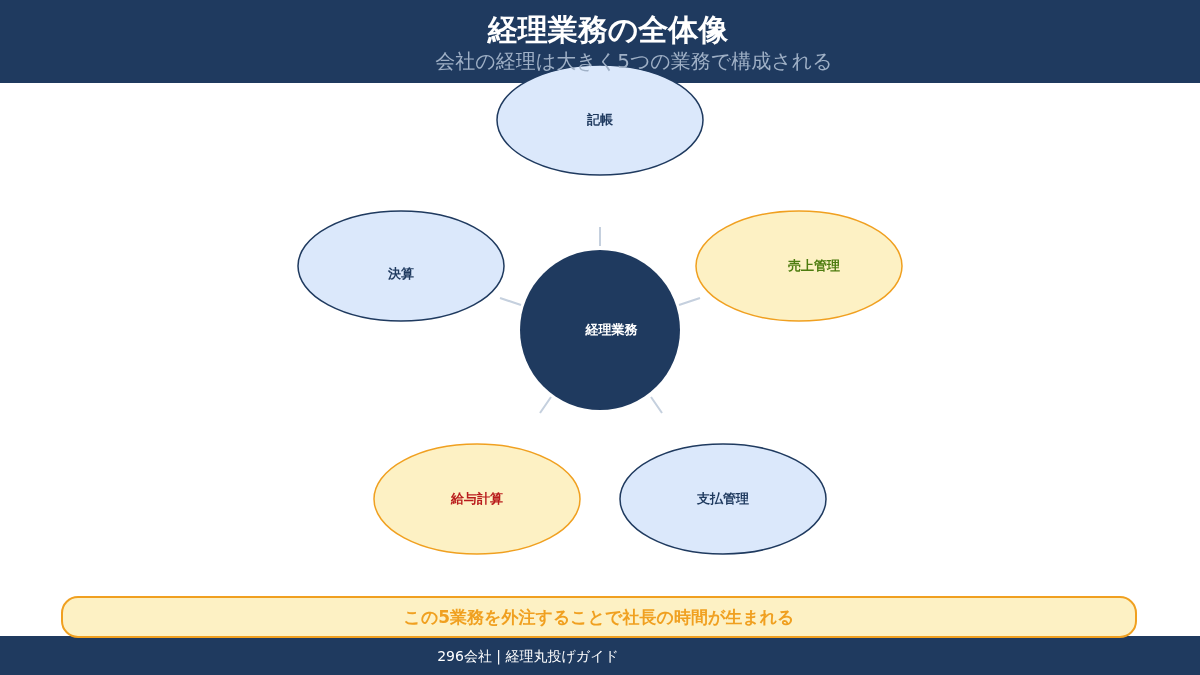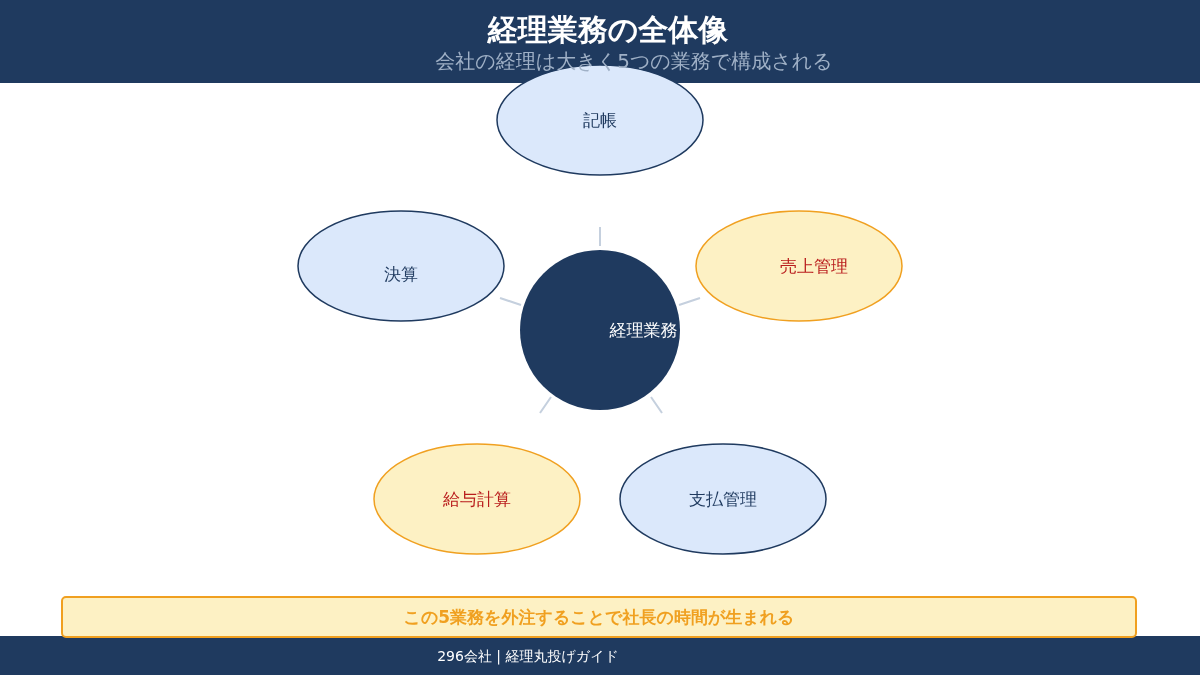--- a/index.html
+++ b/index.html
@@ -3,22 +3,22 @@
 <meta charset="utf-8">
 <style>
   html,body{margin:0;padding:0;}
   body{width:1200px;height:675px;position:relative;overflow:hidden;background:#ffffff;font-family:"DejaVu Sans","Liberation Sans",sans-serif;}
   .header{position:absolute;left:0;top:0;width:1200px;height:83px;background:#1f3a5f;}
   .title{position:absolute;left:8px;top:10px;width:1200px;text-align:center;color:#ffffff;font-size:30px;font-weight:bold;line-height:40px;}
   .subtitle{position:absolute;left:0;top:51px;width:1200px;text-align:center;color:#9fb0c6;font-size:20px;line-height:20px;padding-left:34px;}
   .footer{position:absolute;left:0;top:636px;width:1200px;height:39px;background:#1f3a5f;}
   .footer-text{position:absolute;left:0;top:646px;width:1056px;text-align:center;color:#ffffff;font-size:14px;line-height:20px;}
   svg.diagram{position:absolute;left:0;top:0;}
-  .node{position:absolute;display:flex;align-items:center;justify-content:center;font-weight:normal;font-size:17px;}
-  .callout{position:absolute;left:61px;top:596px;width:1076px;height:42px;background:#fdf1c4;border:2px solid #f0a020;border-radius:5px;box-sizing:border-box;display:flex;align-items:center;justify-content:center;color:#f0a020;font-weight:bold;font-size:17px;}
+  .node{position:absolute;display:flex;align-items:center;justify-content:center;font-weight:bold;font-size:13px;}
+  .callout{position:absolute;left:61px;top:596px;width:1076px;height:42px;background:#fdf1c4;border:2px solid #f0a020;border-radius:17px;box-sizing:border-box;display:flex;align-items:center;justify-content:center;color:#f0a020;font-weight:bold;font-size:17px;}
 </style>
 </head>
 <body>
 
 <div class="header"></div>
 
 <svg class="diagram" width="1200" height="675">
   <g stroke="#c5d0de" stroke-width="2">
     <line x1="600" y1="227" x2="600" y2="246"></line>
     <line x1="679" y1="305" x2="700" y2="298"></line>
@@ -30,23 +30,23 @@
   <ellipse cx="799" cy="266" rx="103" ry="55" fill="#fdf1c4" stroke="#f0a020" stroke-width="1.5"></ellipse>
   <ellipse cx="723" cy="499" rx="103" ry="55" fill="#dbe8fb" stroke="#1f3a5f" stroke-width="1.5"></ellipse>
   <ellipse cx="477" cy="499" rx="103" ry="55" fill="#fdf1c4" stroke="#f0a020" stroke-width="1.5"></ellipse>
   <ellipse cx="401" cy="266" rx="103" ry="55" fill="#dbe8fb" stroke="#1f3a5f" stroke-width="1.5"></ellipse>
   <circle cx="600" cy="330" r="80" fill="#1f3a5f"></circle>
 </svg>
 
 <div class="title">経理業務の全体像</div>
 <div class="subtitle">会社の経理は大きく5つの業務で構成される</div>
 
-<div class="node" style="left:520px;top:310px;width:183px;height:40px;color:#ffffff;margin-left:32px;">経理業務</div>
+<div class="node" style="left:520px;top:310px;width:183px;height:40px;color:#ffffff;">経理業務</div>
 <div class="node" style="left:497px;top:100px;width:206px;height:40px;color:#1f3a5f;">記帳</div>
-<div class="node" style="left:696px;top:246px;width:236px;height:40px;color:#b91c1c;">売上管理</div>
+<div class="node" style="left:696px;top:246px;width:236px;height:40px;color:#4d7c0f;">売上管理</div>
 <div class="node" style="left:620px;top:479px;width:206px;height:40px;color:#1f3a5f;">支払管理</div>
 <div class="node" style="left:374px;top:479px;width:206px;height:40px;color:#b91c1c;">給与計算</div>
 <div class="node" style="left:298px;top:246px;width:206px;height:40px;color:#1f3a5f;margin-top:8px;">決算</div>
 
 <div class="footer"></div>
 <div class="footer-text">296会社 | 経理丸投げガイド</div>
 
 <div class="callout">
   <span>この5業務を外注することで社長の時間が生まれる</span>
 </div>

